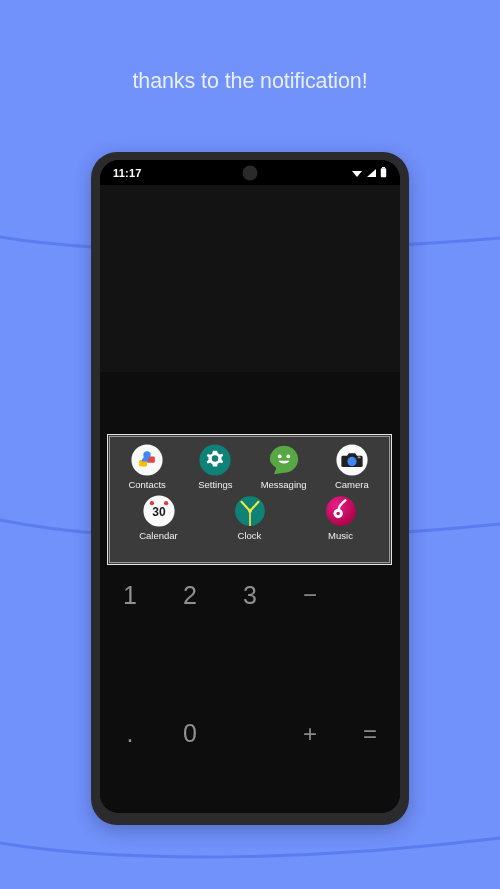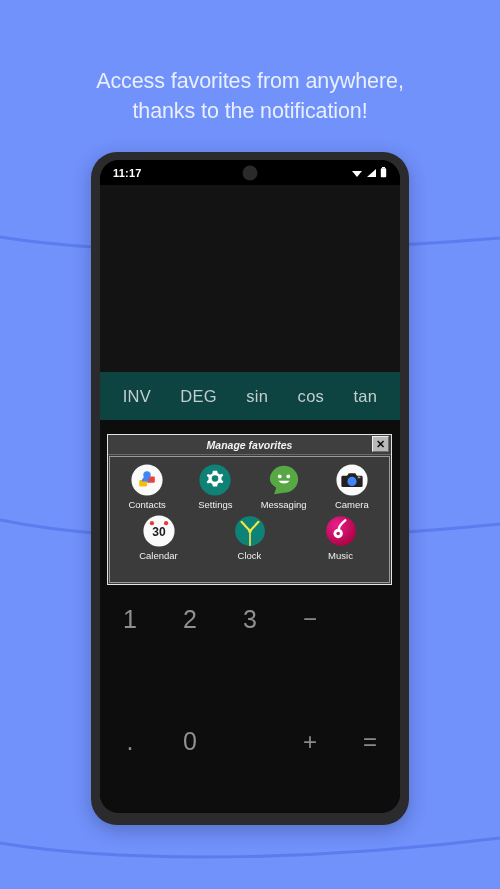--- a/index.html
+++ b/index.html
@@ -207,21 +207,20 @@
 </head>
 <body>
 
 <svg id="bg-curves" viewBox="0 0 500 889" preserveAspectRatio="none">
   <path d="M0,237 C130,258 330,252 500,238" fill="none" stroke="#5b7cee" stroke-width="3"></path>
   <path d="M0,520 C140,548 340,540 500,524" fill="none" stroke="#5b7cee" stroke-width="3"></path>
   <path d="M0,843 C140,866 340,858 500,838" fill="none" stroke="#5b7cee" stroke-width="3"></path>
 </svg>
 
 <div id="headline">
-  <span class="ln">Access favorites from anywhere,</span>
   <span class="ln">thanks to the notification!</span>
 </div>
 
 <div id="phone">
   <div id="screen">
 
     <div id="status-bar">
       <span id="status-time">11:17</span>
       <div id="camera-dot"></div>
       <div id="status-icons">
@@ -233,27 +232,20 @@
         </svg>
         <svg width="7" height="11" viewBox="0 0 7 11">
           <rect x="2" y="0" width="3" height="1.3" fill="#fff"></rect>
           <rect x="0.8" y="1.3" width="5.4" height="9" rx="0.8" fill="#fff"></rect>
         </svg>
       </div>
     </div>
 
     <div id="calc-display"></div>
 
-    <div id="func-row">
-      <span class="func-key">INV</span>
-      <span class="func-key">DEG</span>
-      <span class="func-key">sin</span>
-      <span class="func-key">cos</span>
-      <span class="func-key">tan</span>
-    </div>
 
     <div id="keypad">
       <div class="key-row">
         <span class="key">4</span>
         <span class="key">5</span>
         <span class="key">6</span>
         <span class="key op">×</span>
         <span class="key blank"></span>
       </div>
       <div class="key-row">
@@ -266,24 +258,20 @@
       <div class="key-row">
         <span class="key">.</span>
         <span class="key">0</span>
         <span class="key blank"></span>
         <span class="key op">+</span>
         <span class="key op">=</span>
       </div>
     </div>
 
     <div id="fav-panel">
-      <div id="fav-header">
-        <span id="fav-title">Manage favorites</span>
-        <div id="fav-close">✕</div>
-      </div>
       <div id="fav-body">
 
         <div class="fav-row">
 
 
           <div class="fav-item">
             <svg class="fav-icon" viewBox="0 0 48 48">
               <circle cx="24" cy="24" r="22" fill="#fafafa"></circle>
               <rect x="13" y="24" width="11" height="9" rx="1.5" fill="#fbbc04"></rect>
               <rect x="24" y="19" width="11" height="9" rx="1.5" fill="#ea4335"></rect>

